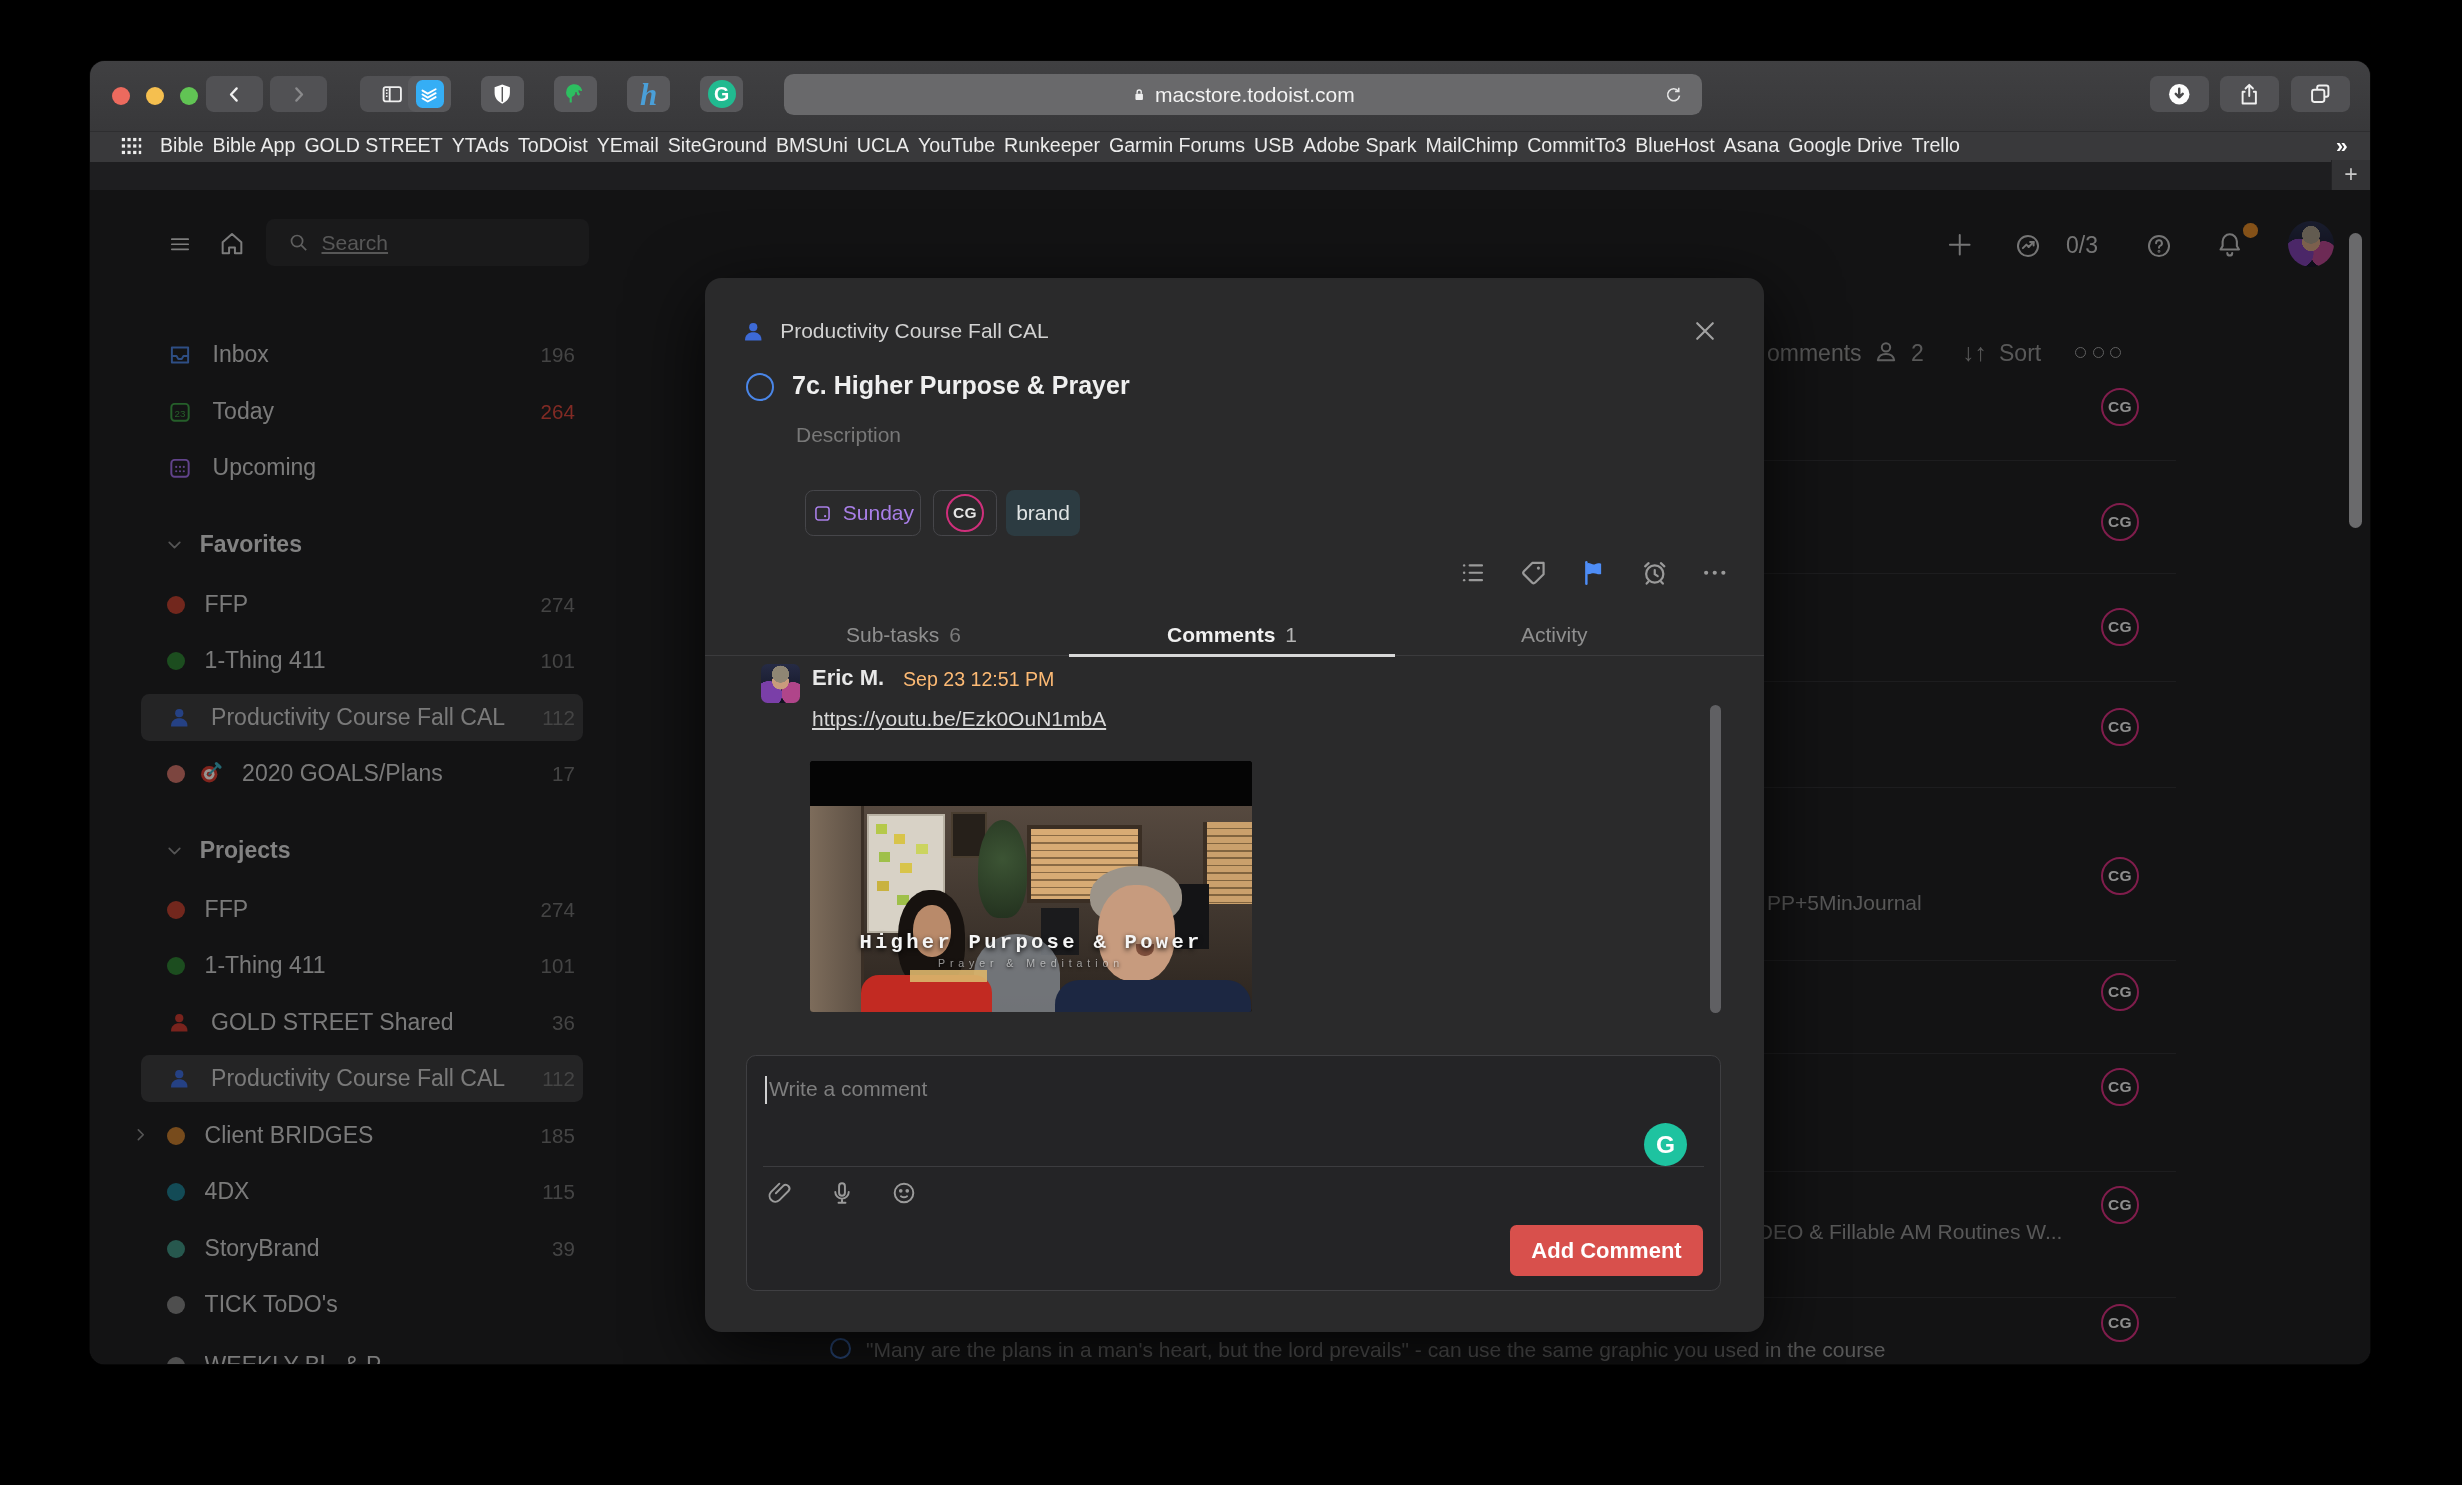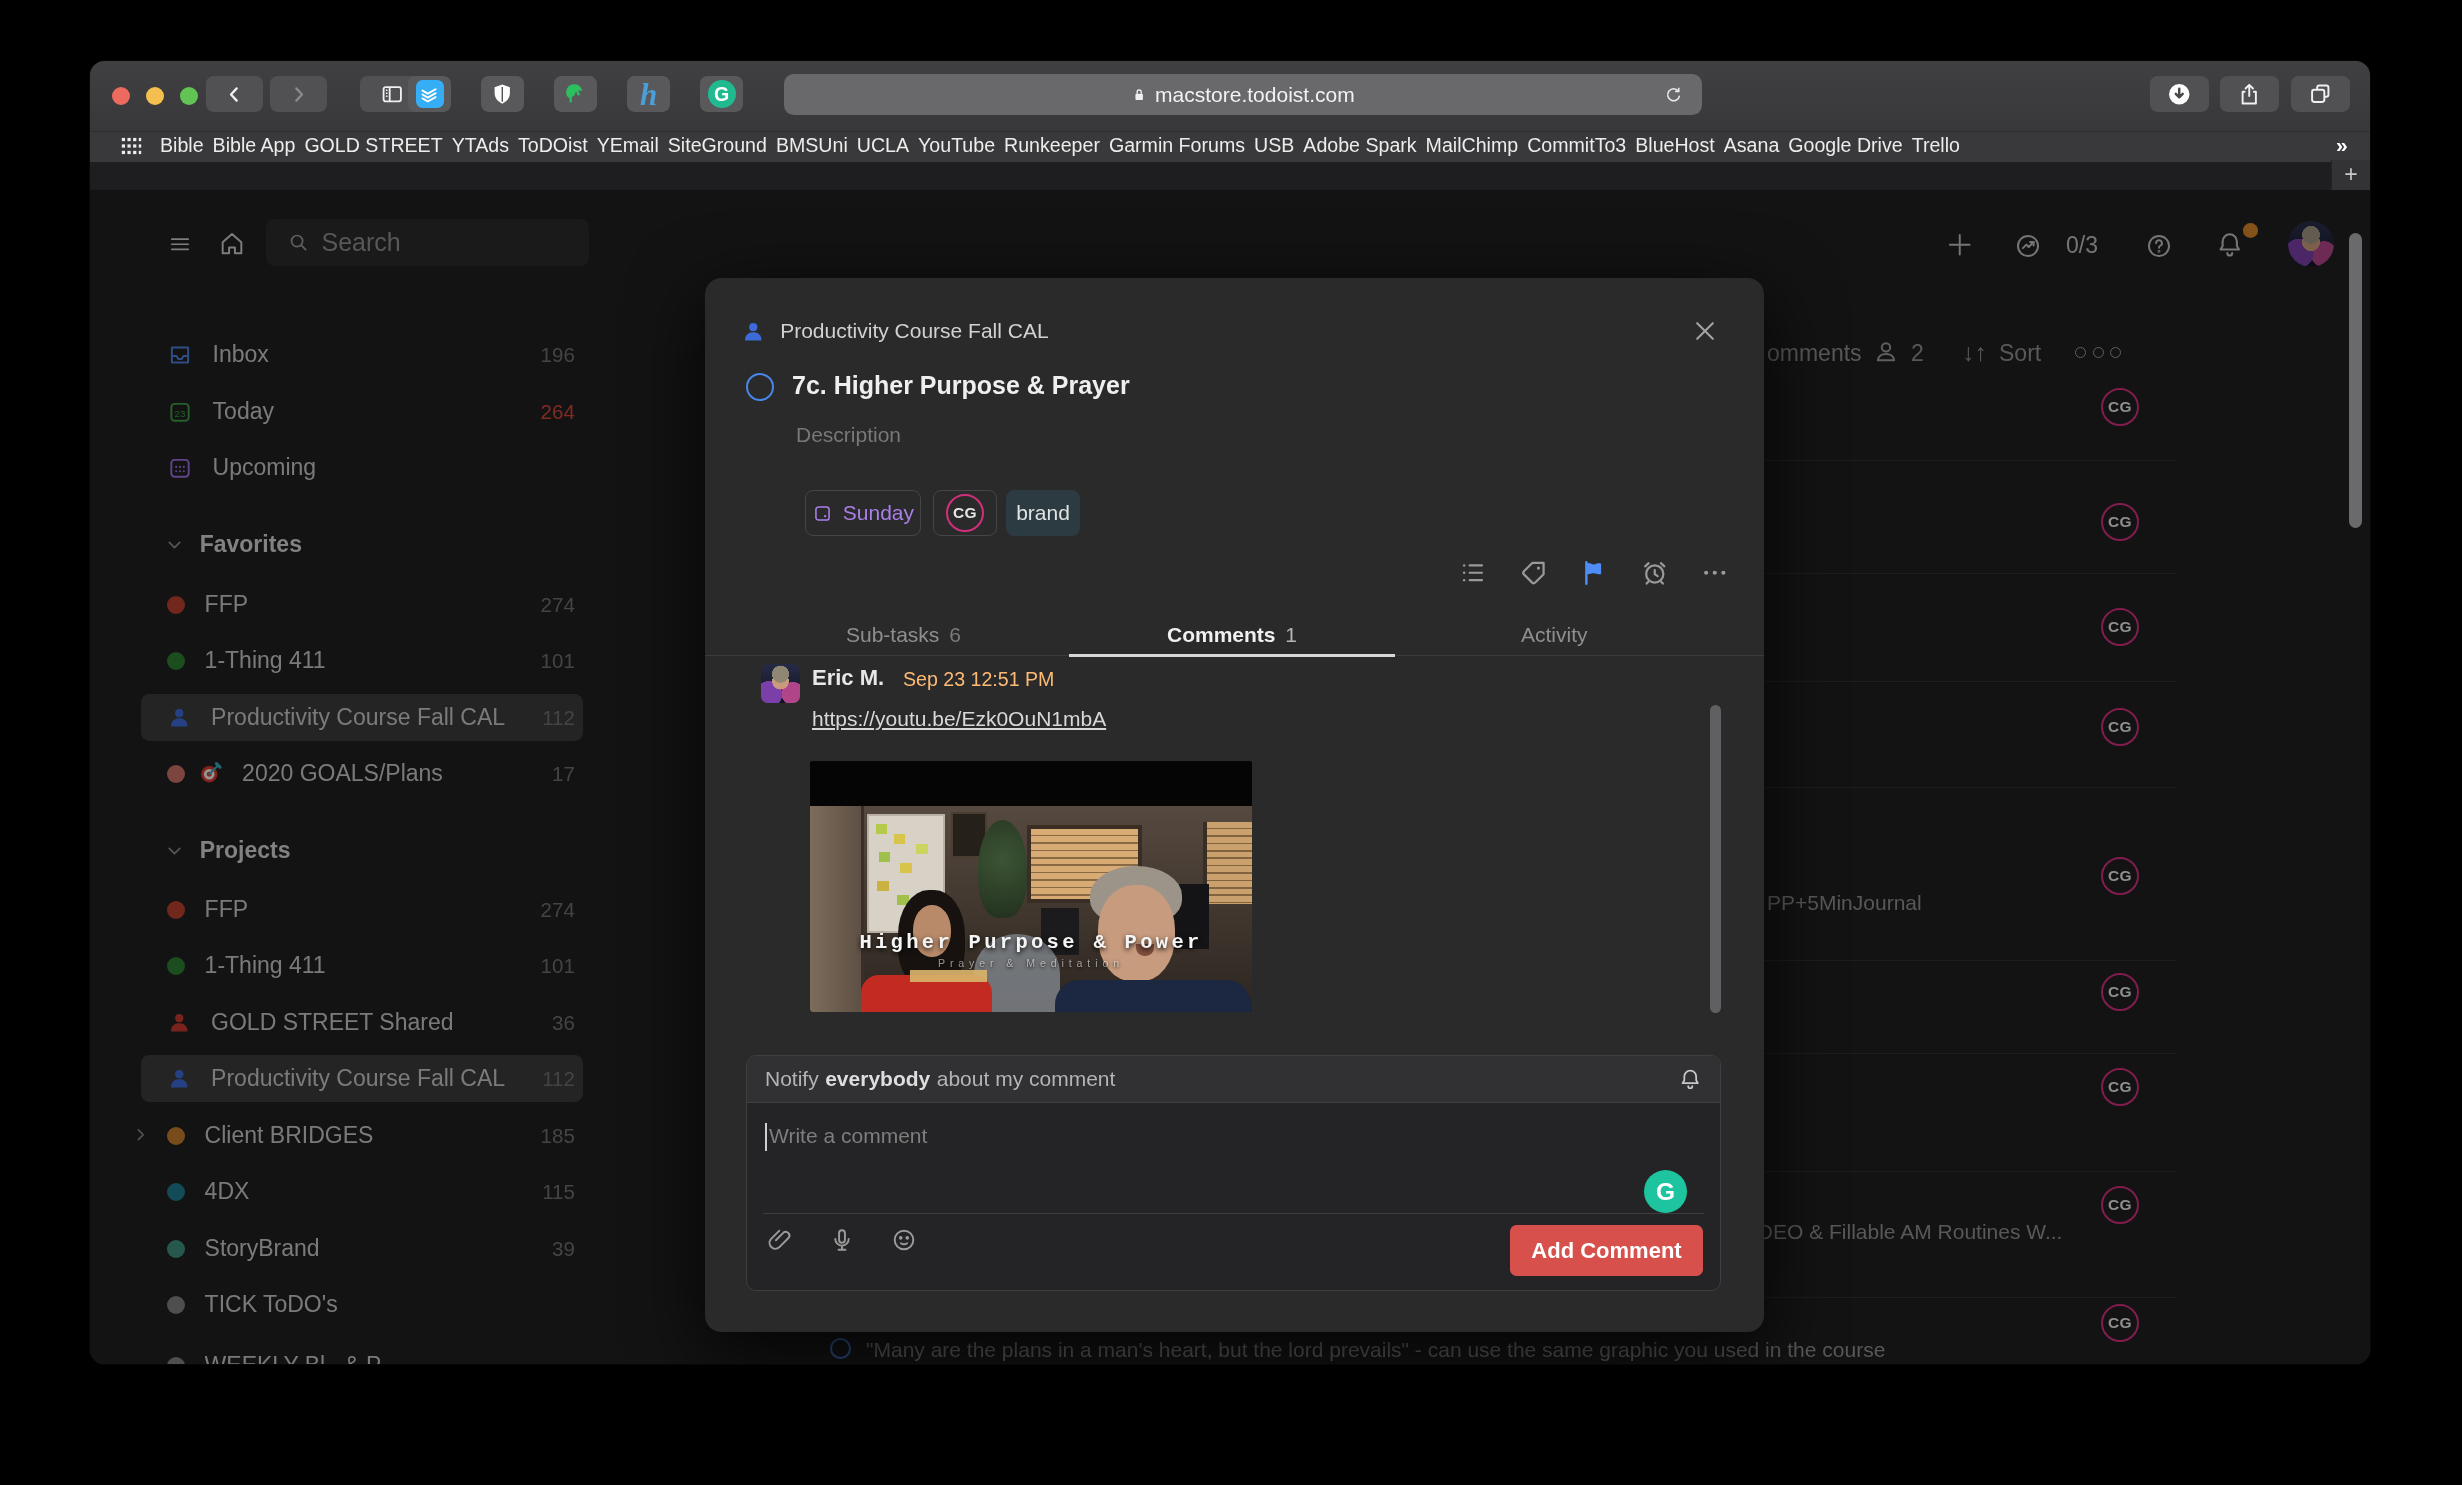--- a/index.html
+++ b/index.html
@@ -20,21 +20,21 @@
   .bmitems span{color:#ececec;font-size:19.6px;white-space:nowrap;}
   .bm-ovf{position:absolute;left:2336px;top:133px;color:#fff;font-size:21px;font-weight:bold;}
   .favicon{width:22px;height:22px;border-radius:5.7px;background:#e8534a;display:flex;align-items:center;justify-content:center;margin-right:9.8px;}
   .tabtitle{color:#ededed;font-size:20.5px;}
   .newtab{position:absolute;left:2331px;top:160px;width:38px;height:29.5px;background:#333335;border-left:0.8px solid #232325;display:flex;align-items:center;justify-content:center;color:#c9c9c9;font-size:23px;}
   
   .app{left:90px;top:190px;width:2280px;height:1175px;background:#1f1f21;}
   .hamb{left:166px;top:232px;}
   .homeic{left:218px;top:230px;}
   .searchbox{left:266px;top:219px;width:323px;height:47px;border-radius:8.2px;background:#2a2a2c;display:flex;align-items:center;gap:11.5px;padding-left:21px;box-sizing:border-box;}
-  .searchbox .ph{color:#8d8d8d;font-size:25px;}
+  .searchbox .ph{color:#8d8d8d;font-size:21px;text-decoration:underline;}
   .hdric{position:absolute;top:230px;color:#b9b9b9;}
   .karma-num{left:2066px;top:232px;color:#bdbdbd;font-size:23px;}
   .avatar{left:2288px;top:221px;width:46px;height:46px;border-radius:50%;
     background:radial-gradient(circle at 50% 30%,#9e9382 0 22%,transparent 23%),
                radial-gradient(circle at 50% 46%,#c99b7c 0 26%,transparent 27%),
                radial-gradient(circle at 24% 70%,#7a3fa8 0 30%,transparent 31%),
                radial-gradient(circle at 78% 72%,#b0458a 0 26%,transparent 27%),
                linear-gradient(#2a2f4a,#141627);}
   .bellbadge{left:2243px;top:223px;width:14.7px;height:14.7px;border-radius:50%;background:#d68428;}
   
@@ -538,30 +538,20 @@
     <div class="abs" style="left:245px;top:219px;width:196px;height:32px;border-radius:24.5px 24.5px 0 0;background:#1c2742;"></div>
     <div class="abs" style="left:0;top:0;width:442px;height:45px;background:#050505;"></div>
     <div class="abs nowrap" style="left:0;top:170px;width:442px;text-align:center;color:#f5f5f5;font-size:20.5px;font-weight:bold;letter-spacing:3.3px;text-shadow:0 1.6px 4.9px rgba(0,0,0,.9);font-family:Liberation Mono, monospace;">Higher Purpose &amp; Power</div>
     <div class="abs nowrap" style="left:0;top:196px;width:442px;text-align:center;color:rgba(255,255,255,.55);font-size:10.6px;letter-spacing:4.9px;text-shadow:0 0.8px 3.3px rgba(0,0,0,.9);">Prayer &amp; Meditation</div>
     <div class="abs" style="left:100px;top:209px;width:77px;height:11.5px;background:#d9b36a;opacity:.92;"></div>
   </div>
 
   <div class="scrollthumb" style="left:1710px;top:705px;width:10.6px;height:308px;z-index:51;"></div>
 
   <div class="composer" style="z-index:51;">
-    <div style="height:46px;background:#313134;display:flex;align-items:center;padding:0 18px;gap:6.5px;border-bottom:0.8px solid #3f3f42;">
-      <span style="color:#b4b4b4;font-size:21px;">Notify</span>
-      <span style="color:#dedede;font-size:21px;font-weight:bold;">everybody</span>
-      <span style="color:#b4b4b4;font-size:21px;">about my comment</span>
-      <span style="flex:1;"></span>
-      <svg width="24.5" height="24.5" viewBox="0 0 24 24" fill="none" stroke="#c9c9c9" stroke-width="1.7" stroke-linejoin="round">
-              <path d="M12 3.5 a5.8 5.8 0 0 1 5.8 5.8 V13 l1.7 2.8 H4.5 L6.2 13 V9.3 A5.8 5.8 0 0 1 12 3.5 Z"></path>
-              <path d="M10 18.8 a2 2 0 0 0 4 0" stroke-linecap="round"></path>
-            </svg>
-    </div>
     <div style="position:relative;height:110px;">
       <div class="abs" style="left:18px;top:19.6px;width:1.6px;height:28px;background:#cfcfcf;"></div>
       <div class="abs" style="left:22px;top:21px;color:#7e7e7e;font-size:21px;">Write a comment</div>
       <div class="abs" style="right:33px;top:67px;width:43px;height:43px;border-radius:50%;background:#1ec3a0;display:flex;align-items:center;justify-content:center;color:#fff;font-size:24.5px;font-weight:bold;">
               <span>G</span>
             </div>
     </div>
     <div style="height:0.8px;background:#3c3c3f;margin:0 16.4px;"></div>
     <div style="display:flex;align-items:center;gap:36px;padding:13px 19.6px;">
       <svg width="26" height="26" viewBox="0 0 24 24" fill="none" stroke="#9a9a9a" stroke-width="1.8" stroke-linecap="round" stroke-linejoin="round">

